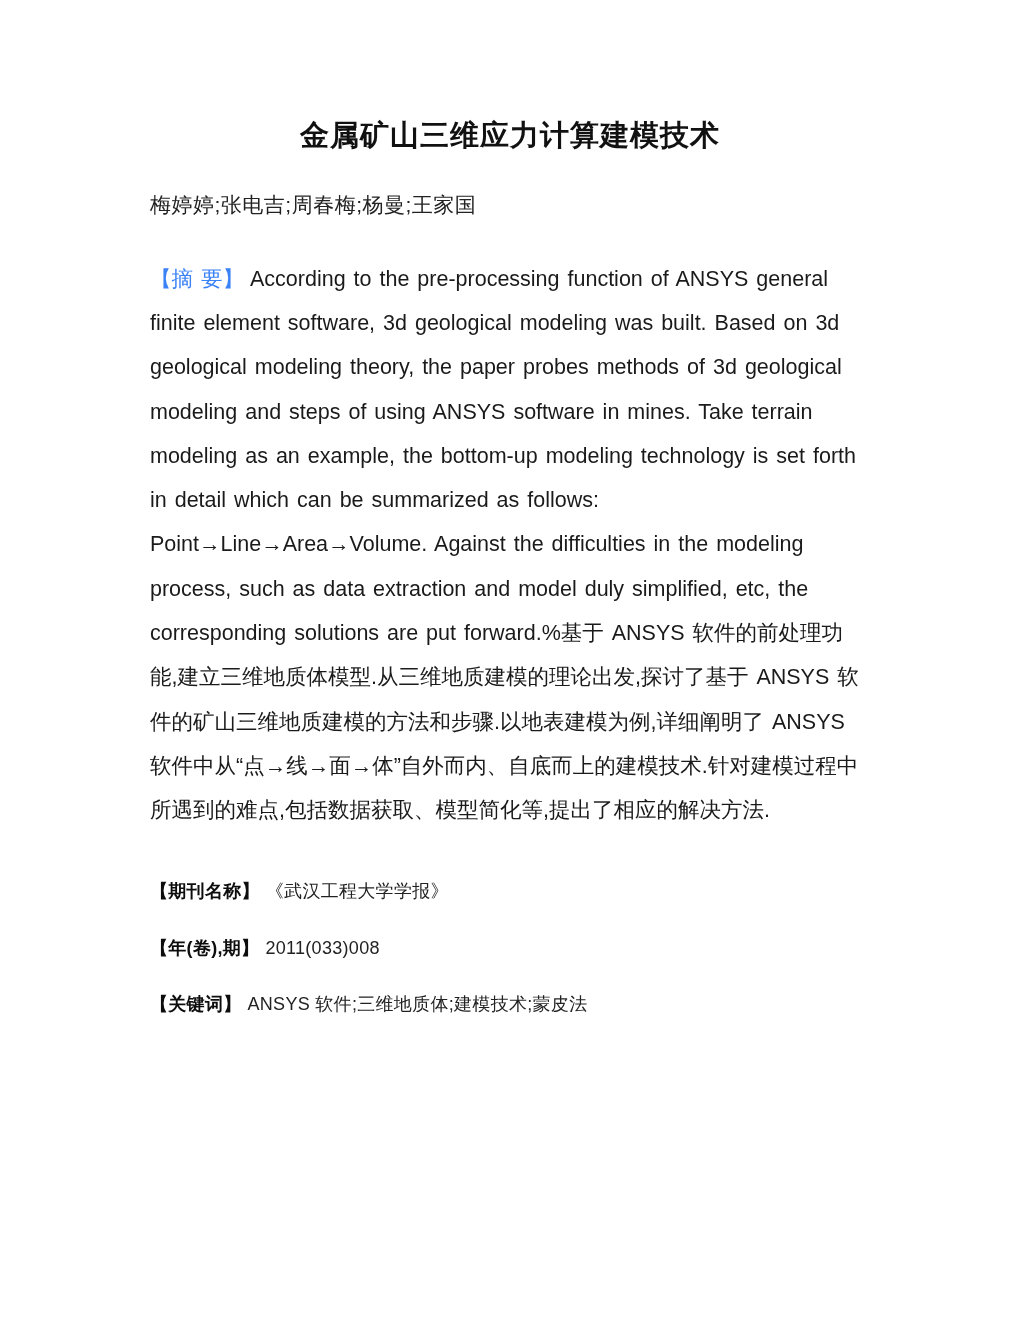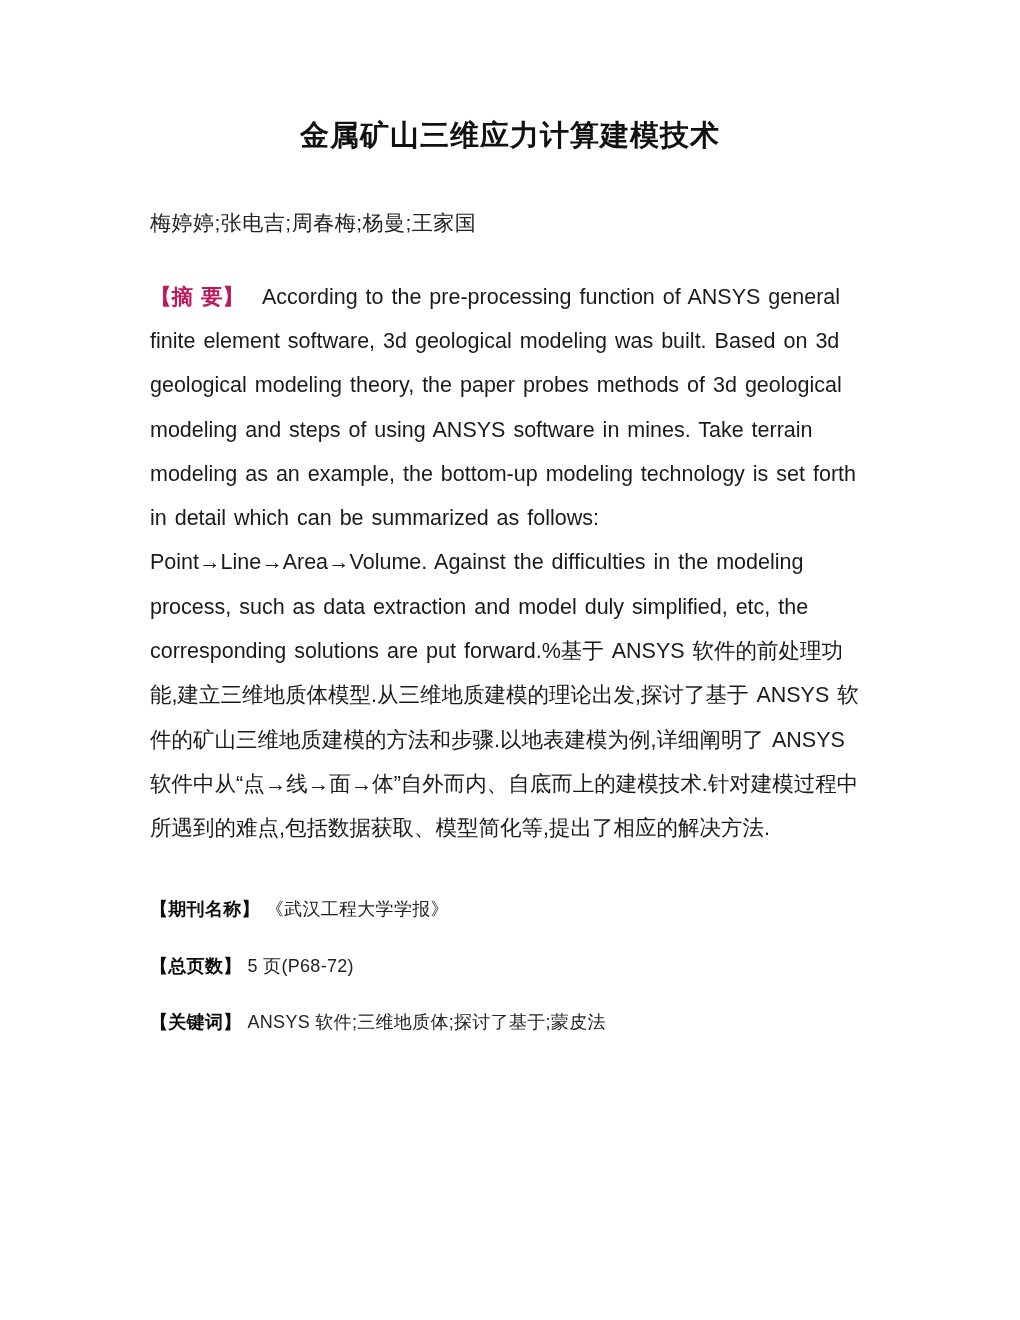--- a/index.html
+++ b/index.html
@@ -16,42 +16,42 @@
     height: 1320px;
     background: #ffffff;
     padding: 118px 150px 0 150px;
   }
   .doc-title {
     font-size: 29px;
     font-weight: 700;
     text-align: center;
     letter-spacing: 1px;
     line-height: 1.2;
-    margin-bottom: 56px;
+    margin-bottom: 38px;
     color: #111111;
   }
   .authors-line {
     font-size: 21px;
     font-weight: 400;
     color: #222222;
     margin-bottom: 38px;
     letter-spacing: 0.5px;
   }
   .abstract {
     font-size: 21.5px;
     line-height: 2.06;
     text-align: left;
     color: #1a1a1a;
     margin-bottom: 46px;
     word-spacing: 2px;
   }
   .abstract .abs-label {
-    font-weight: 700;
-    color: #be185d;
-    margin-right: 18px;
+    font-weight: 400;
+    color: #3b82f6;
+    margin-right: 6px;
   }
   .meta-field {
     font-size: 18px;
     line-height: 1.45;
     margin-bottom: 30px;
     color: #1a1a1a;
     letter-spacing: 0.3px;
   }
   .meta-field .f-label {
     font-weight: 700;
@@ -73,23 +73,23 @@
   <p class="authors-line">梅婷婷;张电吉;周春梅;杨曼;王家国</p>
 
   <p class="abstract">
     <span class="abs-label">【摘 要】</span><span>According to the pre-processing function of ANSYS general finite element software, 3d geological modeling was built. Based on 3d geological modeling theory, the paper probes methods of 3d geological modeling and steps of using ANSYS software in mines. Take terrain modeling as an example, the bottom-up modeling technology is set forth in detail which can be summarized as follows: Point→Line→Area→Volume. Against the difficulties in the modeling process, such as data extraction and model duly simplified, etc, the corresponding solutions are put forward.%基于 ANSYS 软件的前处理功能,建立三维地质体模型.从三维地质建模的理论出发,探讨了基于 ANSYS 软件的矿山三维地质建模的方法和步骤.以地表建模为例,详细阐明了 ANSYS 软件中从“点→线→面→体”自外而内、自底而上的建模技术.针对建模过程中所遇到的难点,包括数据获取、模型简化等,提出了相应的解决方法.</span>
   </p>
 
   <p class="meta-field">
     <span class="f-label">【期刊名称】</span><span class="f-value">《武汉工程大学学报》</span>
   </p>
 
+  <p class="meta-field">
+    <span class="f-label">【年(卷),期】</span><span class="f-value">2011(033)008</span>
+  </p>
+
 
   <p class="meta-field">
-    <span class="f-label">【总页数】</span><span class="f-value">5 页(P68-72)</span>
-  </p>
-
-  <p class="meta-field">
-    <span class="f-label">【关键词】</span><span class="f-value">ANSYS 软件;三维地质体;探讨了基于;蒙皮法</span>
+    <span class="f-label">【关键词】</span><span class="f-value">ANSYS 软件;三维地质体;建模技术;蒙皮法</span>
   </p>
 
 
 </div>
 
 </body></html>

